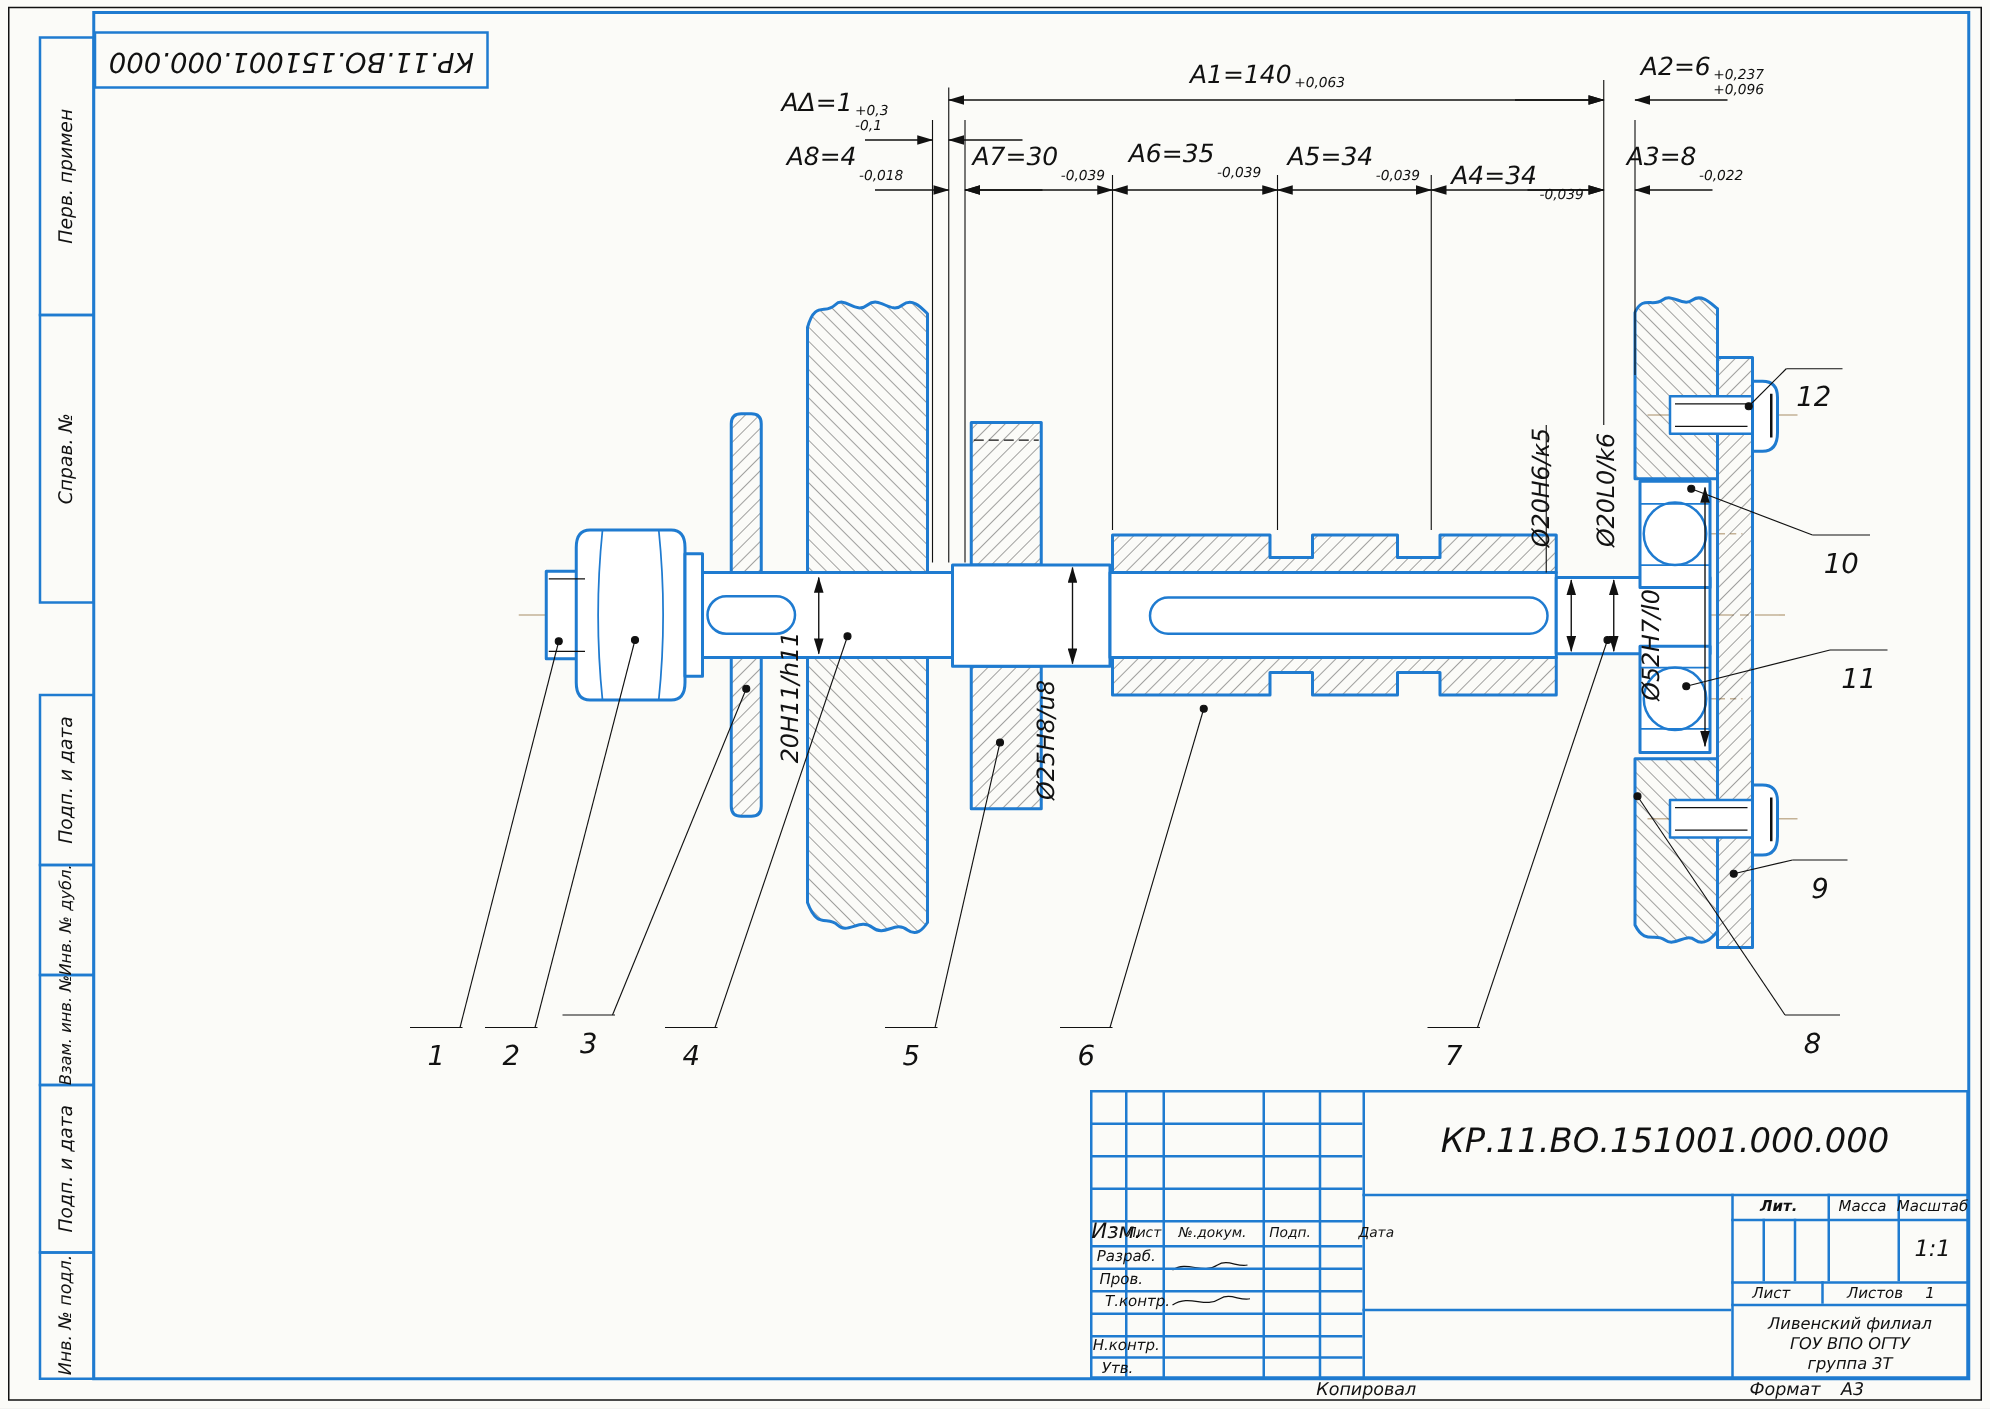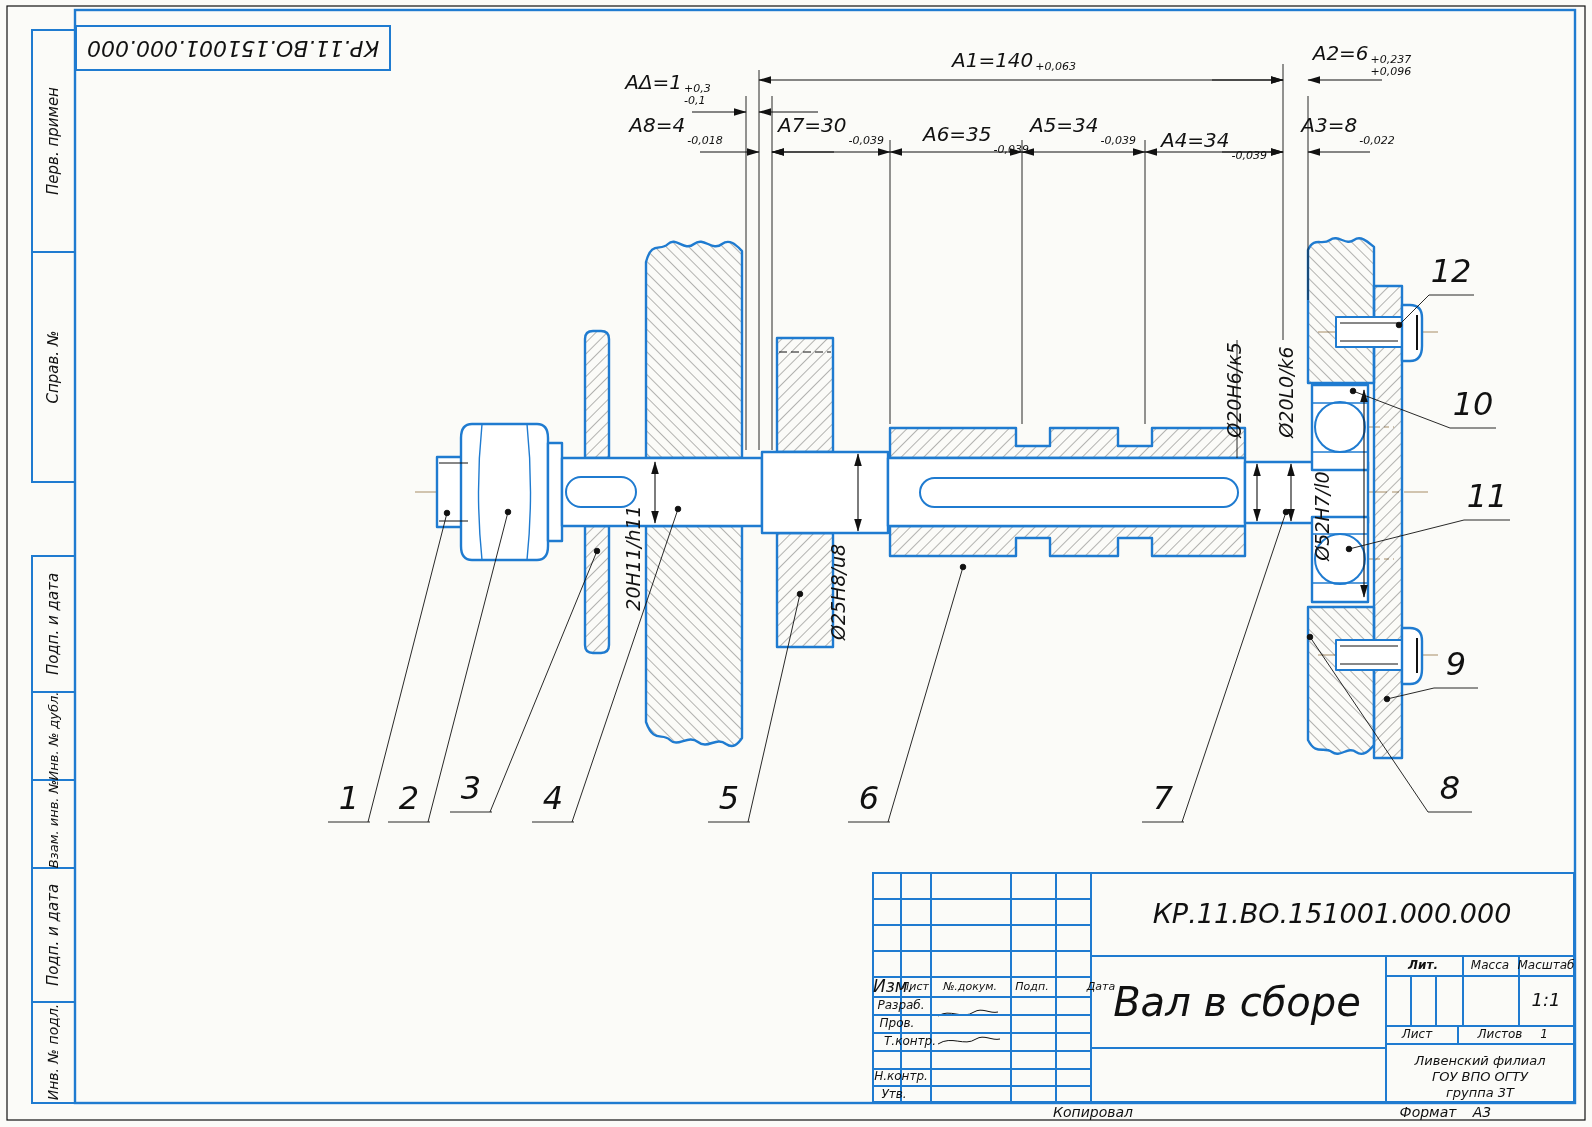--- a/index.html
+++ b/index.html
@@ -4,21 +4,21 @@
 <style>
   html,body{margin:0;padding:0;background:#e8e8e8;}
   .page{position:relative;width:1592px;height:1127px;background:#fbfbf8;overflow:hidden;
         font-family:"DejaVu Sans",sans-serif;color:#111;}
   svg{position:absolute;left:0;top:0;}
   .t{position:absolute;transform:translate(-50%,-50%);white-space:nowrap;font-style:italic;color:#111;line-height:1;}
   .rt{position:absolute;transform:translate(-50%,-50%) rotate(-90deg);white-space:nowrap;font-style:italic;color:#111;line-height:1;}
   .flip{position:absolute;transform:translate(-50%,-50%) rotate(180deg);white-space:nowrap;font-style:italic;color:#111;line-height:1;}
   .dim{font-size:20px;}
   .dim .tol{display:inline-flex;flex-direction:column;font-size:11px;line-height:1.05;vertical-align:-3px;margin-left:2px;}
-  .callout{font-size:32px;}
+  .callout{font-size:22px;margin-top:48px;}
   .cstamp{position:absolute;left:75px;top:25px;width:312px;height:42px;border:2.4px solid #1f7bd0;
           display:flex;align-items:center;justify-content:center;}
   .cstamp span{font-size:22px;}
   .tb{position:absolute;left:872px;top:872px;width:703px;height:231px;}
   .tb .bd{position:absolute;inset:0;border:2.4px solid #1f7bd0;}
   .vl{position:absolute;width:1.6px;background:#1f7bd0;}
   .hl{position:absolute;height:1.6px;background:#1f7bd0;}
 </style>
 </head>
 <body>
@@ -233,21 +233,21 @@
         <i>+0,237</i>
         <i>+0,096</i>
       </span>
 </div>
 <div class="t dim" style="left:831px;top:131px;">
   <span>A7=30</span><span class="tol">
         <i></i>
         <i>-0,039</i>
       </span>
 </div>
-<div class="t dim" style="left:956px;top:140px;margin-left:20px;">
+<div class="t dim" style="left:956px;top:128px;">
   <span>A6=35</span><span class="tol">
         <i></i>
         <i>-0,039</i>
       </span>
 </div>
 <div class="t dim" style="left:1083px;top:131px;">
   <span>A5=34</span><span class="tol">
         <i></i>
         <i>-0,039</i>
       </span>
@@ -308,21 +308,20 @@
   <div class="hl" style="left:513px;top:103px;width:190px;"></div>
   <div class="hl" style="left:513px;top:153px;width:190px;"></div>
   <div class="hl" style="left:513px;top:171px;width:190px;"></div>
   <div class="vl" style="left:590px;top:83px;height:70px;"></div>
   <div class="vl" style="left:646px;top:83px;height:70px;"></div>
   <div class="vl" style="left:538px;top:103px;height:50px;"></div>
   <div class="vl" style="left:563px;top:103px;height:50px;"></div>
   <div class="vl" style="left:585px;top:153px;height:18px;"></div>
 
   <div class="t" style="left:460px;top:41px;font-size:27px;">КР.11.ВО.151001.000.000</div>
-  <div class="t" style="left:365px;top:130px;font-size:40px;">Вал в сборе</div>
   <div class="t" style="left:14px;top:114px;font-size:17px;padding-left:14px;">Изм.</div>
   <div class="t" style="left:43px;top:114px;font-size:11px;">Лист</div>
   <div class="t" style="left:98px;top:114px;font-size:11px;">№.докум.</div>
   <div class="t" style="left:160px;top:114px;font-size:11px;">Подп.</div>
   <div class="t" style="left:200px;top:114px;font-size:11px;margin-left:29px;">Дата</div>
   <div class="t" style="left:29px;top:133px;font-size:12px;">Разраб.</div>
   <div class="t" style="left:25px;top:151px;font-size:12px;">Пров.</div>
   <div class="t" style="left:29px;top:169px;font-size:12px;padding-left:18px;">Т.контр.</div>
   <div class="t" style="left:29px;top:204px;font-size:12px;">Н.контр.</div>
   <div class="t" style="left:22px;top:222px;font-size:12px;">Утв.</div>

